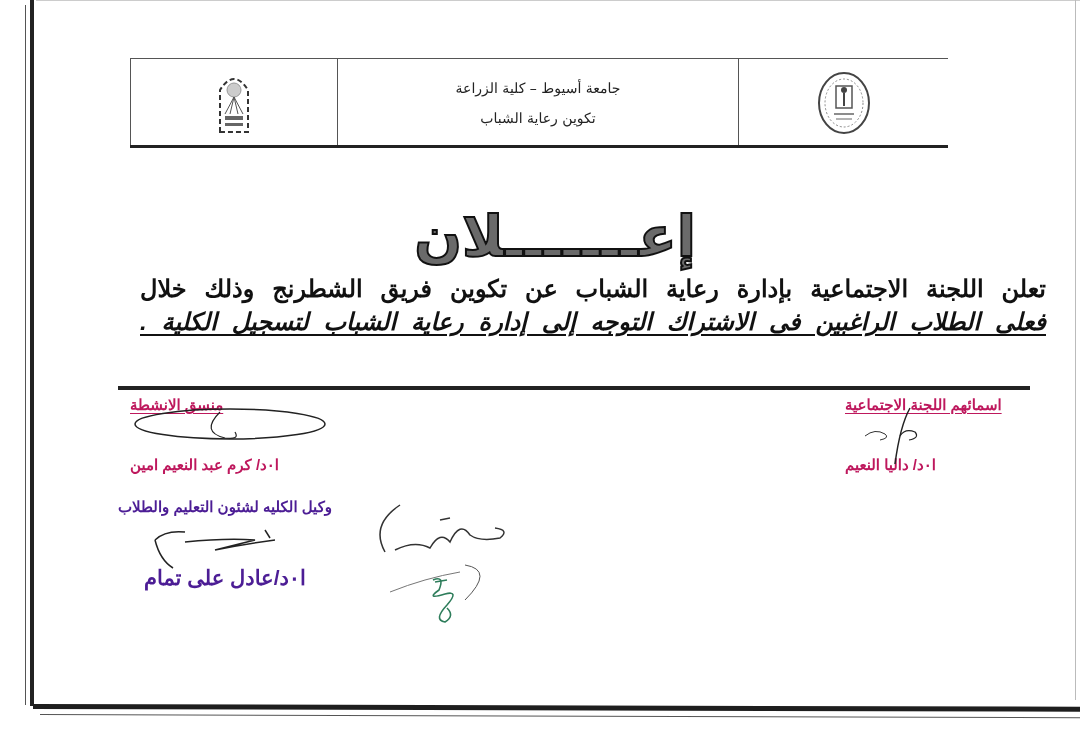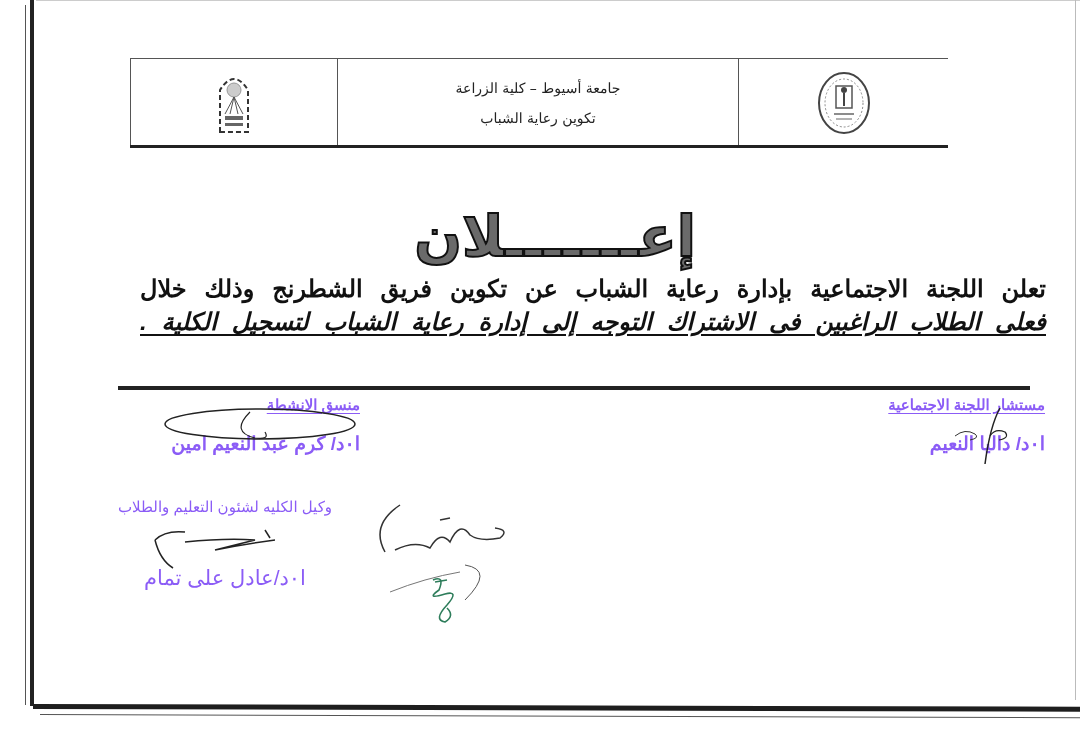--- a/index.html
+++ b/index.html
@@ -25,26 +25,26 @@
   .title { position:absolute; left:380px; top:168px; width:350px; height:80px; display:flex; align-items:center; justify-content:center; direction:rtl;margin-top:28px; }
   .title span { font-family:"DejaVu Sans", sans-serif; font-size:56px; font-weight:bold; color:#6a6a6a; -webkit-text-stroke:2px #111; letter-spacing:1px; }
 
   .body-text { position:absolute; left:108px; top:272px; width:906px; direction:rtl; text-align:right; font-family:"Liberation Sans", sans-serif; font-weight:bold; font-size:24px; line-height:33px; color:#111;margin-left:32px; }
   .body-text p { margin:0; }
   .body-text .justify { text-align:justify; text-align-last:justify; }
   .body-text .emph { font-style:italic; text-decoration:underline; text-underline-offset:4px; }
   .body-rule { position:absolute; left:118px; top:386px; width:912px; height:4px; background:#222; }
 
   .sig-row { position:absolute; left:130px; top:396px; width:915px; height:80px; display:flex; direction:rtl; justify-content:space-between; }
-  .sig { position:relative; display:flex; flex-direction:column; align-items:flex-start; font-family:"Liberation Sans", sans-serif; font-weight:bold; color:#8b5cf6; }
+  .sig { position:relative; display:flex; flex-direction:column; align-items:flex-end; font-family:"Liberation Sans", sans-serif; font-weight:bold; color:#be185d; }
   .sig .role { font-size:15px; text-decoration:underline; text-underline-offset:3px; }
-  .sig .name { font-size:19px; margin-top:18px; }
+  .sig .name { font-size:15px; margin-top:42px; }
   .sig svg { position:absolute; top:10px; }
 
-  .dean { position:absolute; left:100px; top:498px; width:250px; direction:rtl; text-align:center; font-family:"Liberation Sans", sans-serif; font-weight:normal; color:#8b5cf6; }
+  .dean { position:absolute; left:100px; top:498px; width:250px; direction:rtl; text-align:center; font-family:"Liberation Sans", sans-serif; font-weight:bold; color:#4c1d95; }
   .dean .role { font-size:15px; }
   .dean .name { font-size:21px; margin-top:50px; }
   .dean svg { position:absolute; left:45px; top:22px; }
   .handwriting { position:absolute; left:365px; top:490px; }
 </style>
 </head>
 <body>
 
 <div class="page-frame-top"></div>
 <div class="page-frame-left2"></div>
@@ -91,21 +91,21 @@
 </div>
 
 <div class="body-text">
   <p class="justify">تعلن اللجنة الاجتماعية بإدارة رعاية الشباب عن تكوين فريق الشطرنج  وذلك خلال</p>
   <p class="justify emph">فعلى الطلاب الراغبين فى الاشتراك التوجه إلى إدارة رعاية الشباب لتسجيل الكلية .</p>
 </div>
 <div class="body-rule"></div>
 
 <div class="sig-row">
   <div class="sig" style="width:200px">
-    <span class="role">مستشار اللجنة الاجتماعية</span>
+    <span class="role">اسمائهم اللجنة الاجتماعية</span>
     <svg width="110" height="60" viewBox="0 0 110 60">
       <path d="M65 2 Q55 20 50 58" fill="none" stroke="#222" stroke-width="1.5"></path>
       <path d="M55 30 Q60 22 70 26 Q75 32 64 34" fill="none" stroke="#222" stroke-width="1.2"></path>
       <path d="M20 30 Q30 22 40 28 Q45 32 35 34" fill="none" stroke="#333" stroke-width="1"></path>
     </svg>
     <span class="name">ا٠د/ داليا النعيم</span>
   </div>
   <div class="sig" style="width:230px">
     <span class="role">منسق الانشطة</span>
     <svg width="200" height="40" viewBox="0 0 200 40" style="top:8px">

